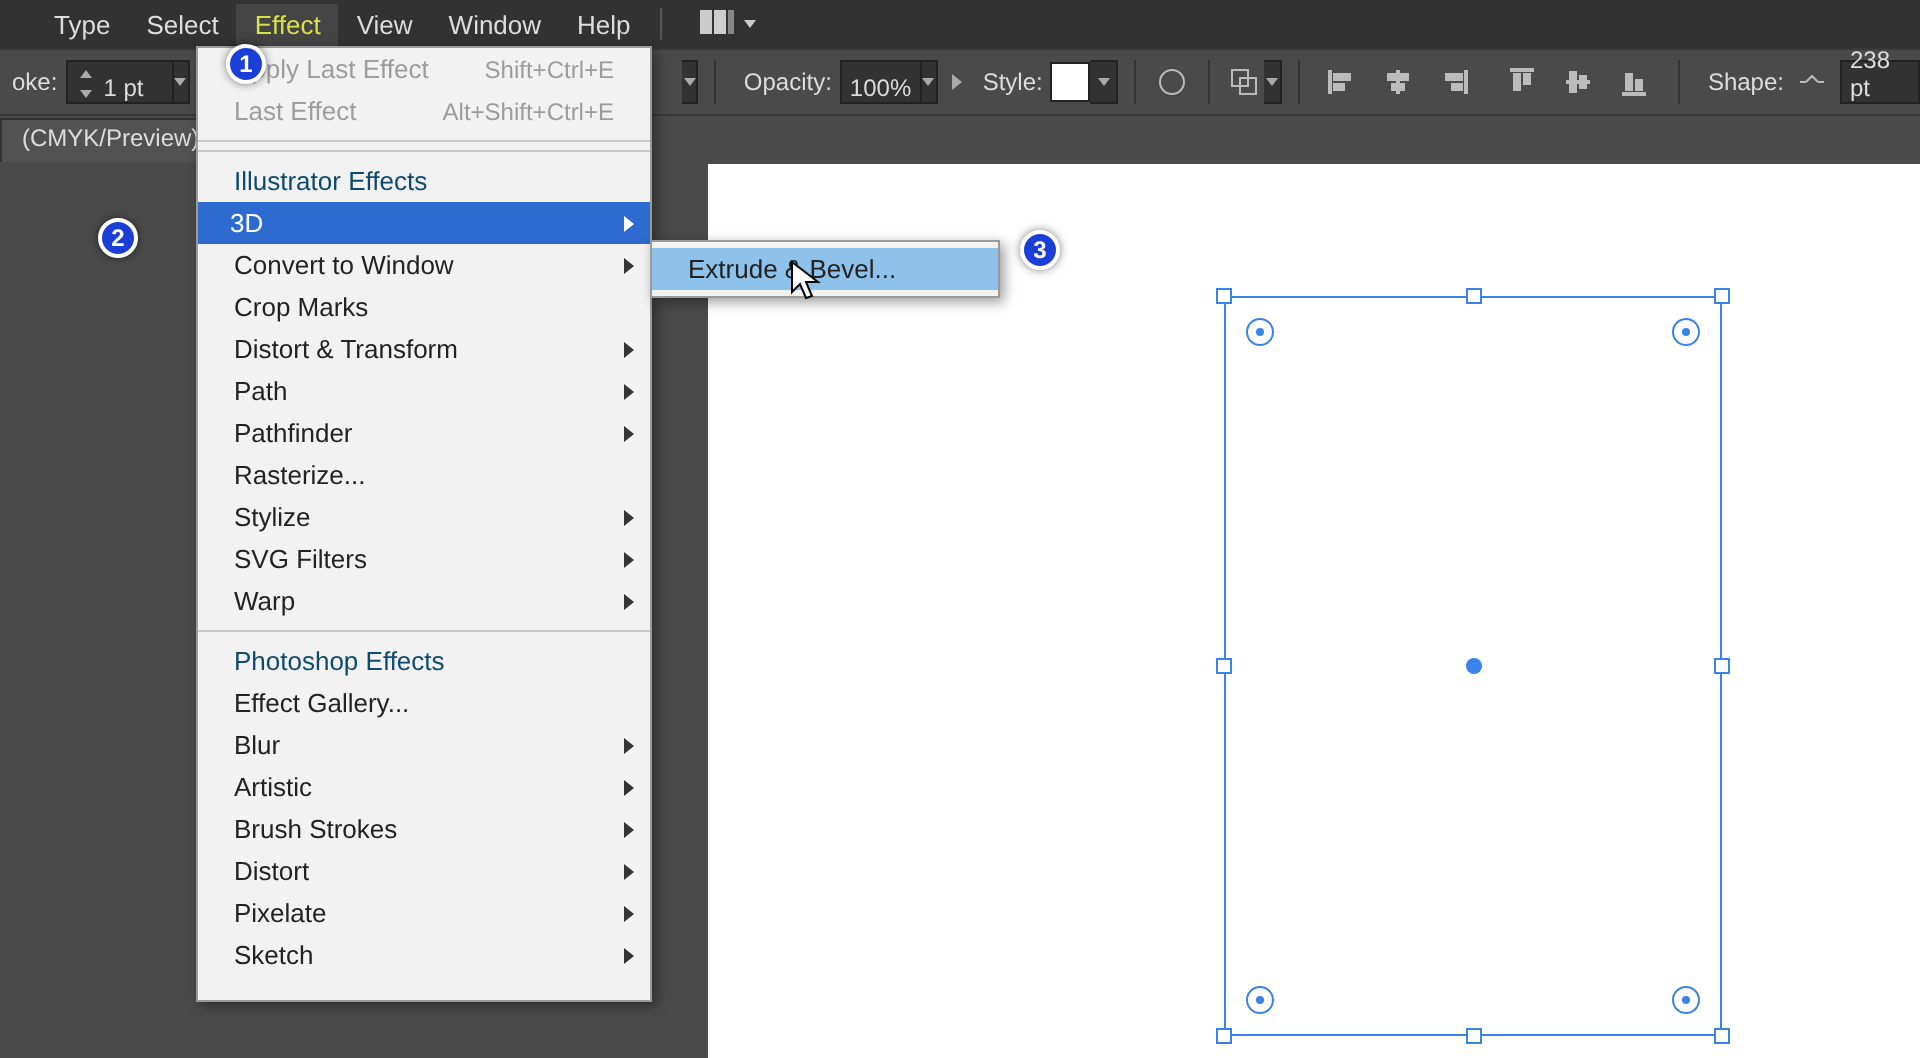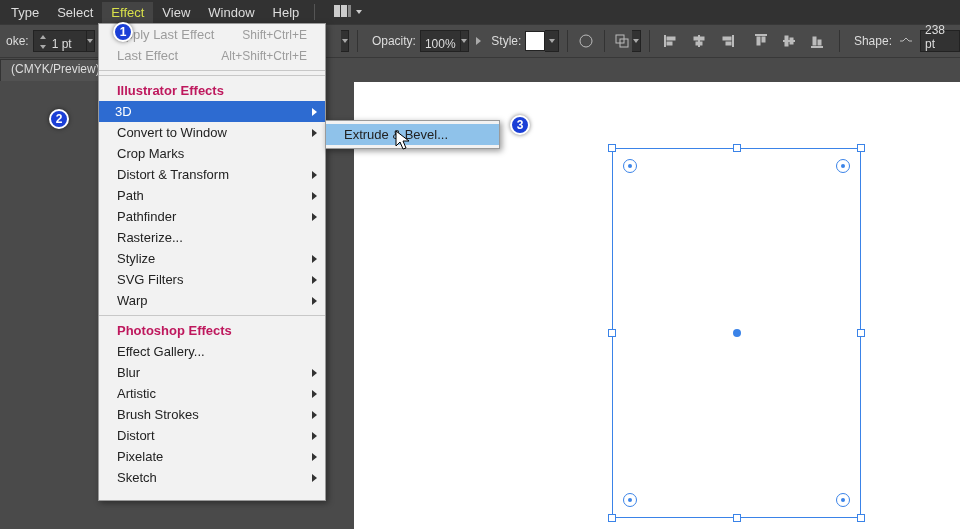--- a/index.html
+++ b/index.html
@@ -1,19 +1,19 @@
 <!DOCTYPE html>
 <html><head>
 <meta charset="utf-8">
 <style>
   * { margin: 0; padding: 0; box-sizing: border-box; font-family: "Segoe UI", Tahoma, sans-serif; }
   body { width: 960px; height: 529px; background: #4a4a4a; overflow: hidden; position: relative; user-select: none; }
 
   
-  .menubar { position: absolute; top: 0; left: 0; right: 0; height: 24px; background: #323232; display: flex; align-items: center; padding-left: 2px; color: #ddd; font-size: 13px; }
+  .menubar { position: absolute; top: 0; left: 0; right: 0; height: 24px; background: #323232; display: flex; align-items: center; padding-left: 18px; color: #ddd; font-size: 13px; }
   .menubar .menu-item { padding: 3px 9px; cursor: default; }
   .menubar .menu-item.open { background: #444; color: #d8e04a; }
   .menubar .divider { width: 1px; height: 16px; background: #555; margin: 0 6px; }
   .menubar .workspace-icon { width: 18px; height: 14px; display: inline-block; margin-left: 4px; }
   .menubar .workspace-icon span { display:inline-block; vertical-align:top; }
 
   
   .optionsbar { position: absolute; top: 24px; left: 0; right: 0; height: 34px; background: #4a4a4a; border-top: 1px solid #383838; border-bottom: 1px solid #383838; display: flex; align-items: center; color: #ddd; font-size: 12px; }
   .optionsbar .lbl { margin-left: 6px; }
   .optionsbar .numbox { height: 22px; background: #323232; border: 1px solid #222; display: inline-flex; align-items: flex-end; margin-left: 4px; padding: 0 4px; }
@@ -31,21 +31,21 @@
   .optionsbar .group { display:flex; align-items:center; }
 
   
   .doctabbar { position:absolute; top:58px; left:0; right:0; height:24px; background:#4a4a4a; display:flex; align-items:center; }
   .doctab { height:22px; background:#525252; border:1px solid #333; border-bottom:none; padding:2px 10px; color:#ddd; font-size:12px; }
 
   
   .effect-menu { position:absolute; top:23px; left:98px; width:228px; background:#f2f2f2; border:1px solid #9a9a9a; box-shadow:2px 2px 6px rgba(0,0,0,.4); font-size:13px; color:#222; padding-bottom:6px; }
   .effect-menu .row { padding:3px 18px 3px 18px; display:flex; align-items:center; justify-content:space-between; position:relative; }
   .effect-menu .row.disabled { color:#9c9c9c; }
-  .effect-menu .row.header { color:#be185d; font-style:normal;font-weight:bold; }
+  .effect-menu .row.header { color:#0c4a6e; font-style:normal; }
   .effect-menu .row.hover { background:#2d6bd1; color:#fff;padding-left:16px; }
   .effect-menu .row .shortcut { color:#9c9c9c; font-size:12px; }
   .effect-menu .row .arrow { position:absolute; right:8px; width:0;height:0;border-top:4px solid transparent;border-bottom:4px solid transparent;border-left:5px solid #333; }
   .effect-menu .row.hover .arrow { border-left-color:#fff; }
   .effect-menu hr { border:none; border-top:1px solid #c8c8c8; margin:4px 0; }
 
   
   .submenu { position:absolute; top:120px; left:325px; width:175px; background:#f2f2f2; border:1px solid #9a9a9a; box-shadow:2px 2px 6px rgba(0,0,0,.4); font-size:13px; color:#222; padding:3px 0; }
   .submenu .row { padding:3px 18px; }
   .submenu .row.hover { background:#8fc2ea; }

